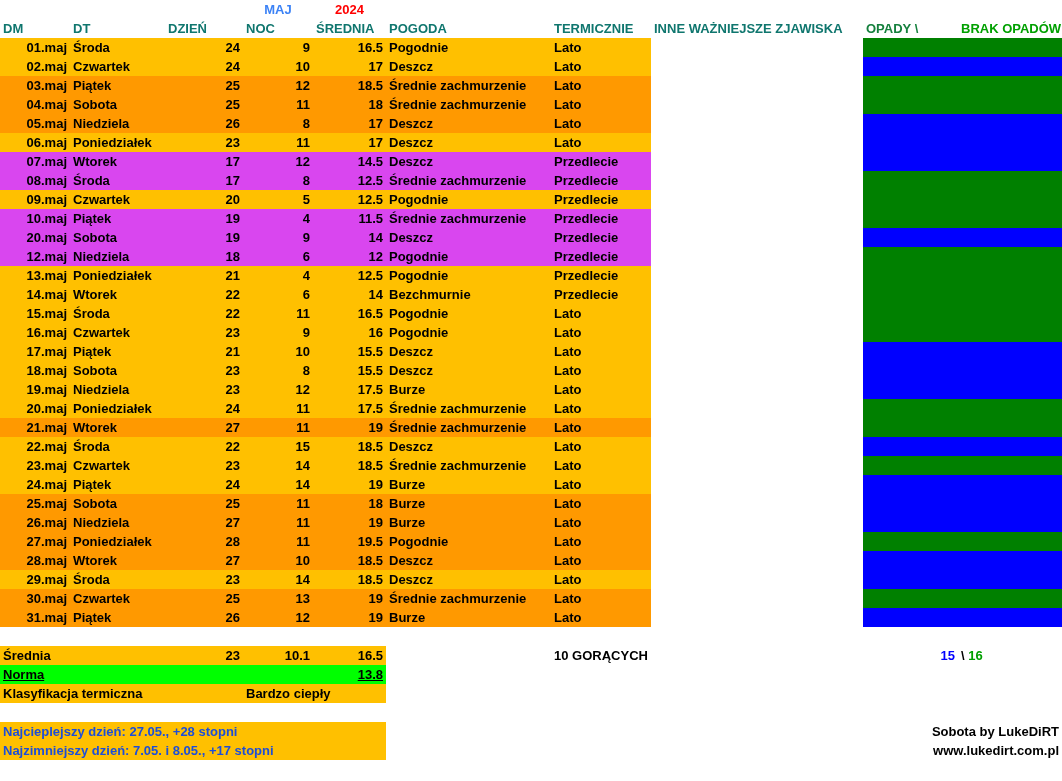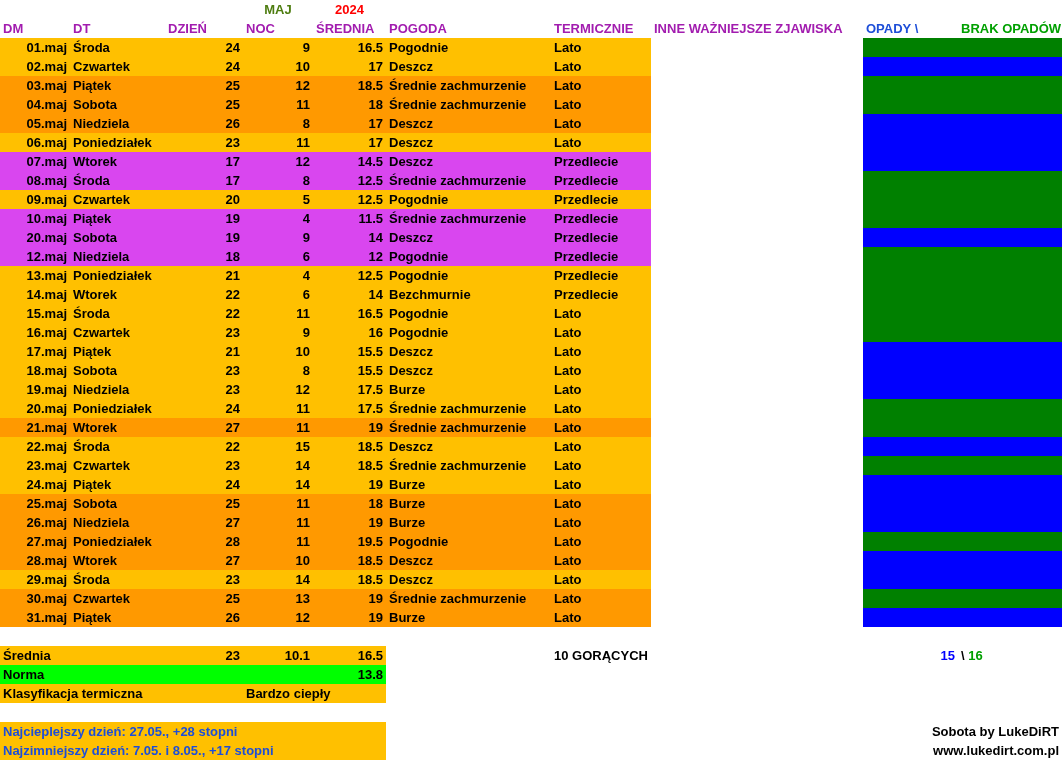--- a/index.html
+++ b/index.html
@@ -36,35 +36,35 @@
   col.c-pogoda{width:165px;}
   col.c-term{width:100px;}
   col.c-inne{width:212px;}
   col.c-opady{width:95px;}
   col.c-brak{width:104px;}
 
   .r{text-align:right;}
   .l{text-align:left;}
 
   
-  .top-maj{color:#4d7c0f;text-align:center;}
+  .top-maj{color:#3b82f6;text-align:center;}
   .top-year{color:#ff0000;text-align:center;}
 
-  .hdr{background:#ffffff;color:#a21caf;}
-  .hdr-opady{color:#1d4ed8;text-align:left;}
+  .hdr{background:#ffffff;color:#0f766e;}
+  .hdr-opady{color:#15803d;text-align:left;}
   .hdr-brak{color:#00a000;text-align:right;}
 
   
   .bg-gold{background:#ffc000;}
   .bg-orange{background:#ff9900;}
   .bg-yellow{background:#d946ef;}
   .bg-green{background:#008000;}
   .bg-blue{background:#0000ff;}
   .bg-white{background:#ffffff;}
-  .bg-limegreen{background:#00ff00;}
+  .bg-limegreen{background:#00ff00;text-decoration:underline;}
 
   .blank-row td{height:19px;background:#ffffff;}
   .note-red{color:#1d4ed8;}
   .photo-line{
     text-align:right;
     font-weight:bold;
     font-size:14px;
     padding-right:6px;
   }
   .sep{color:#000000;}

